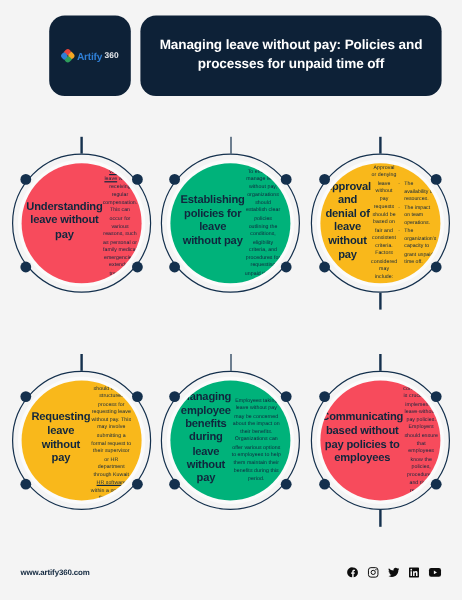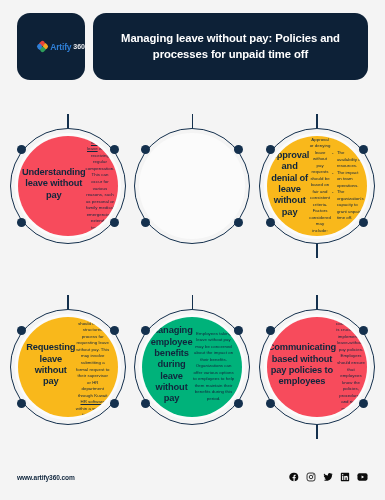--- a/index.html
+++ b/index.html
@@ -18,21 +18,22 @@
     gap:8px;
     padding:13px 17px 0 17px;
     height:80px;
   }
   .logo-box {
     width:68px;
     background:#0d2137;
     border-radius:13px;
     display:flex;
     align-items:center;
-    justify-content:flex-end;
+    justify-content:center;
+    margin-left:24px;
   }
   .logo-inner { display:flex; align-items:center; gap:2px; }
   .logo-mark { width:11px; height:11px; position:relative; flex:none; }
   .logo-mark i {
     position:absolute; width:5px; height:5px; border-radius:50% 50% 50% 0;
     display:block;
   }
   .lm1 { top:0; left:3px; background:#e8443c; transform:rotate(45deg); }
   .lm2 { top:3px; left:6px; background:#f5a623; transform:rotate(135deg); }
   .lm3 { top:6px; left:3px; background:#2e9e5b; transform:rotate(225deg); }
@@ -199,20 +200,24 @@
 
   <div class="cell">
     <div class="node">
       <span class="stem up"></span>
       <span class="ring"></span>
       <span class="ring-gap"></span>
       <span class="dot tl"></span>
       <span class="dot tr"></span>
       <span class="dot bl"></span>
       <span class="dot br"></span>
+      <div class="disc dark-text" style="background:#00b27a">
+        <div class="c-title">Establishing policies for leave without pay</div>
+        <div class="c-body">To effectively manage leave without pay, organizations should establish clear policies outlining the conditions, eligibility criteria, and procedures for requesting unpaid time off.</div>
+      </div>
     </div>
   </div>
 
   <div class="cell">
     <div class="node">
       <span class="stem up"></span>
       <span class="stem down"></span>
       <span class="ring"></span>
       <span class="ring-gap"></span>
       <span class="dot tl"></span>

